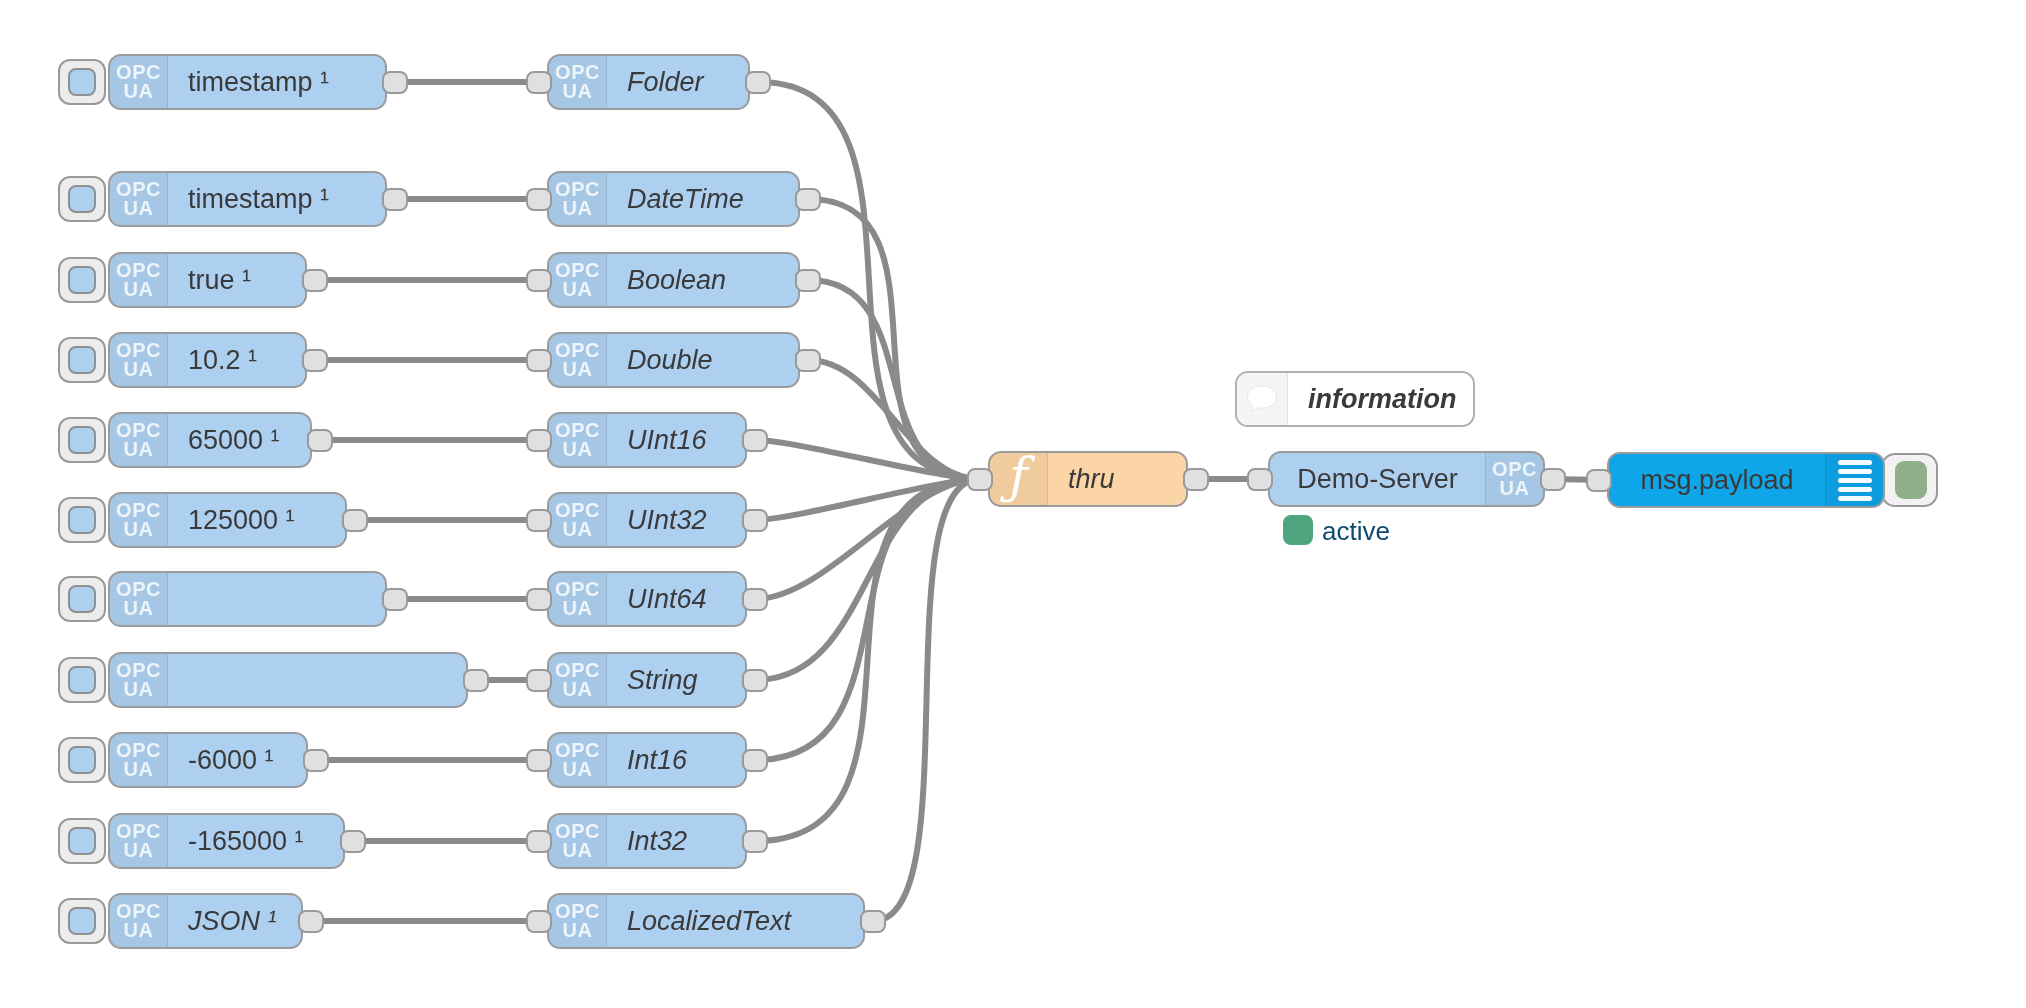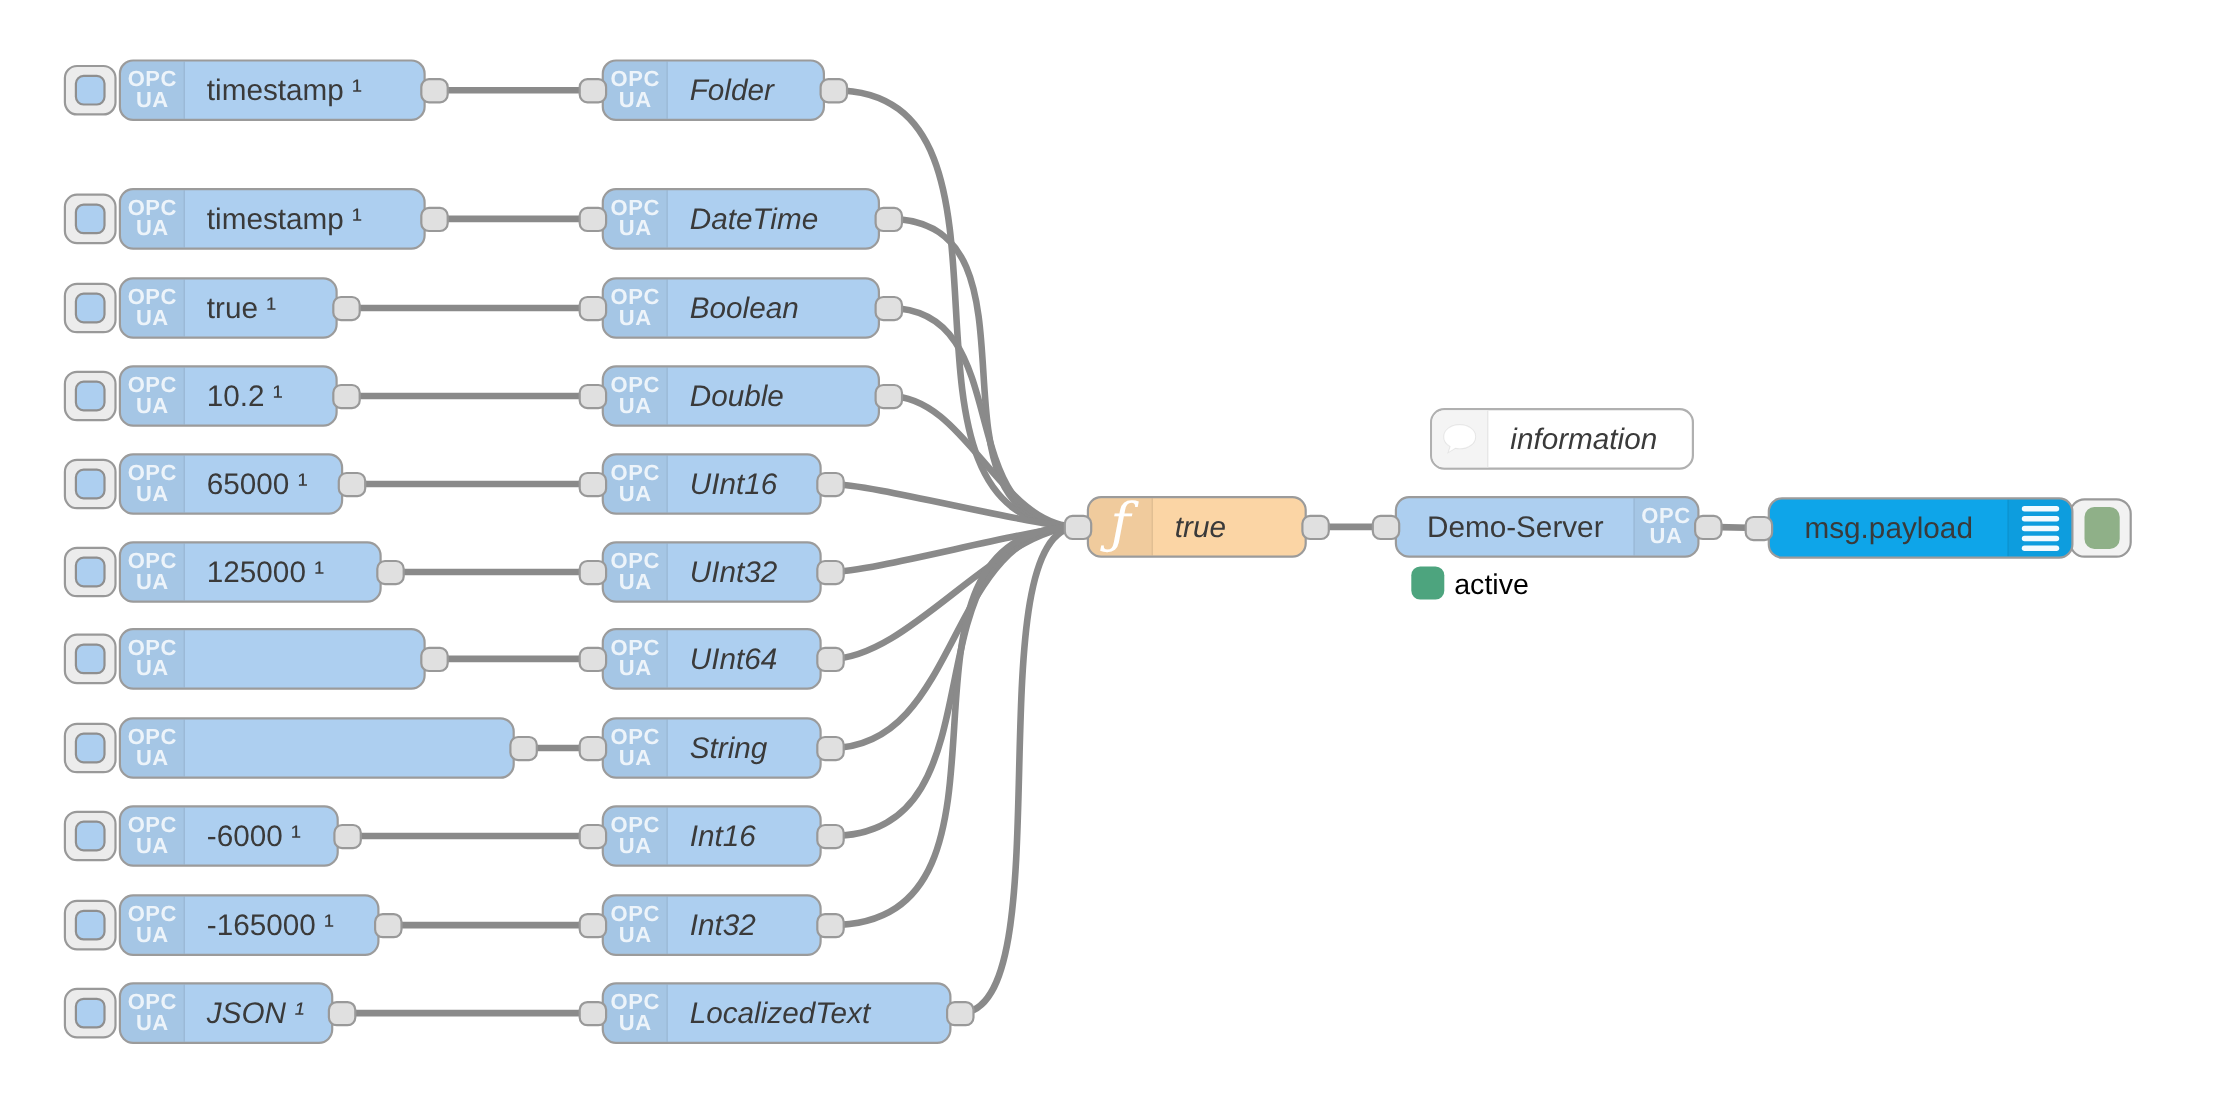--- a/index.html
+++ b/index.html
@@ -55,21 +55,21 @@
     background:#f4f4f4;border-right:1.5px solid #e4e4e4;
   }
   .debug-bars{display:flex;flex-direction:column;gap:4px;align-items:center;justify-content:center;}
   .debug-bars div{width:34px;height:5px;border-radius:2.5px;background:rgba(255,255,255,0.95);}
   .toggle-outer{
     position:absolute;width:57px;height:54px;box-sizing:border-box;
     background:#f2f2f2;border:2.5px solid #999999;border-radius:14px;z-index:1;
   }
   .toggle-inner{position:absolute;width:32px;height:38px;border-radius:9px;z-index:1;}
   .status-dot{position:absolute;width:30px;height:30px;border-radius:8px;z-index:2;}
-  .status-label{position:absolute;font-size:26px;color:#000000;z-index:2;white-space:nowrap;}
+  .status-label{position:absolute;font-size:26px;color:#0c4a6e;z-index:2;white-space:nowrap;}
 </style>
 </head>
 <body>
 
 <div id="canvas">
   <svg id="wire-layer" width="2026" height="1008">
       <path d="M395 82 L539 82" class="wire"></path>
       <path d="M395 199 L539 199" class="wire"></path>
       <path d="M315 280 L539 280" class="wire"></path>
       <path d="M315 360 L539 360" class="wire"></path>
@@ -341,25 +341,25 @@
             <span>OPC</span>
             <span>UA</span>
           </div>
         </div>
         <div class="node-label italic">LocalizedText</div>
       </div>
       <div class="port" style="left: 526px; top: 910px; width: 26px; height: 23px; position: absolute;"></div>
       <div class="port" style="left: 860px; top: 910px; width: 26px; height: 23px; position: absolute;"></div>
       <div class="node-body" style="left: 988px; top: 451px; width: 200px; height: 56px; position: absolute; background: rgb(251, 213, 165);">
         <div class="fn-icon">ƒ</div>
-        <div class="node-label italic">true</div>
+        <div class="node-label italic">thru</div>
       </div>
       <div class="port" style="left: 967px; top: 468px; width: 26px; height: 23px; position: absolute;"></div>
       <div class="port" style="left: 1183px; top: 468px; width: 26px; height: 23px; position: absolute;"></div>
-      <div class="node-body comment-body" style="left: 1300px; top: 371px; width: 240px; height: 56px; position: absolute;">
+      <div class="node-body comment-body" style="left: 1235px; top: 371px; width: 240px; height: 56px; position: absolute; font-weight: bold;">
         <div class="comment-icon-region">
           <svg width="34" height="30" viewBox="0 0 34 30">
             <path d="M17 2 C9 2 2.5 6.8 2.5 13 C2.5 16.7 4.8 19.9 8.3 21.9 L6.5 27.5 L13 23.6 C14.3 23.9 15.6 24 17 24 C25 24 31.5 19.2 31.5 13 C31.5 6.8 25 2 17 2 Z" fill="#ffffff" stroke="rgba(0,0,0,0.07)" stroke-width="1"></path>
           </svg>
         </div>
         <div class="node-label italic">information</div>
       </div>
       <div class="node-body" style="left: 1268px; top: 451px; width: 277px; height: 56px; position: absolute; background: rgb(173, 207, 240);">
         <div class="node-label centered">Demo-Server</div>
         <div class="icon-region icon-right">

